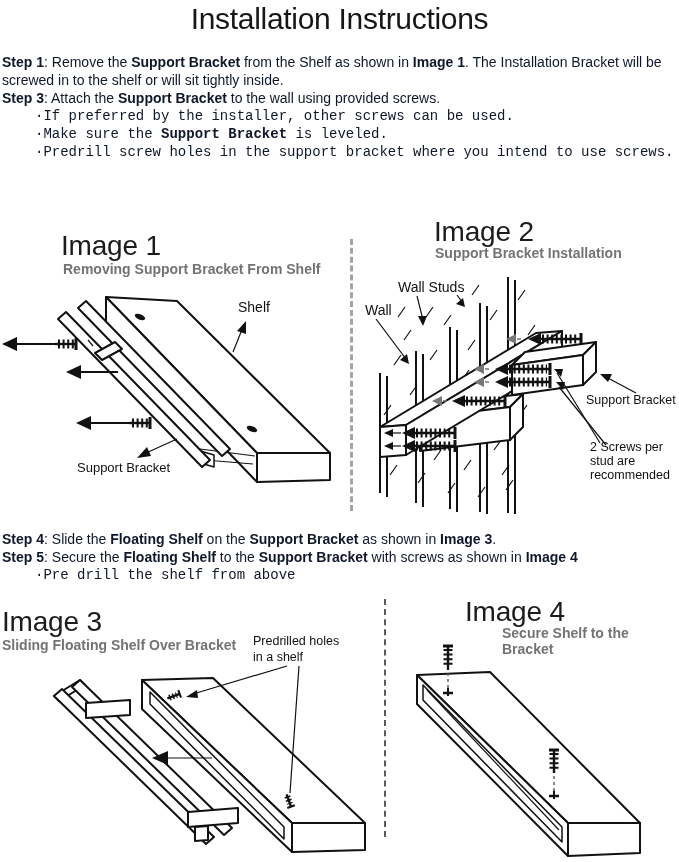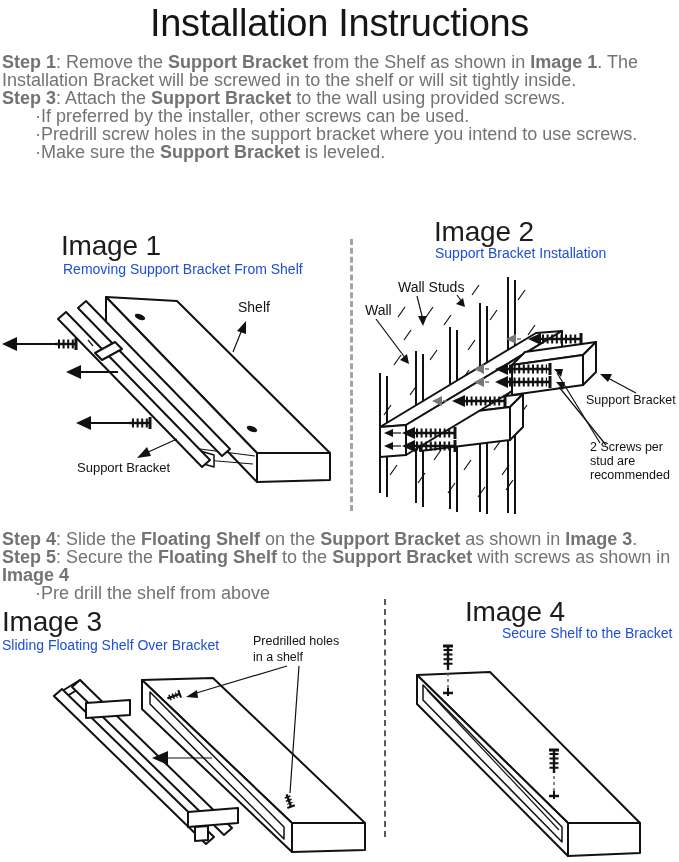--- a/index.html
+++ b/index.html
@@ -1,25 +1,25 @@
 <!DOCTYPE html>
 <html><head>
 <meta charset="utf-8">
 <style>
   html,body{margin:0;padding:0;background:#fff;}
   .page{position:relative;width:679px;height:862px;background:#fff;overflow:hidden;
         font-family:"Liberation Sans",sans-serif;color:#111;}
   .title{position:absolute;top:2px;left:0;right:0;text-align:center;
-         font-size:38px;font-weight:400;color:#161616;letter-spacing:-0.3px;}
-  .steps{position:absolute;left:2px;width:676px;font-size:18px;line-height:18px;color:#737373;}
+         font-size:30px;font-weight:400;color:#161616;letter-spacing:-0.3px;}
+  .steps{position:absolute;left:2px;width:676px;font-size:14px;line-height:18px;color:#0f172a;}
   .steps p{margin:0;}
-  .steps p.bullet{text-indent:33px;}
+  .steps p.bullet{text-indent:33px;font-family:Liberation Mono, monospace;}
   .steps b{font-weight:700;}
   .img-heading{position:absolute;font-size:28px;font-weight:400;color:#1c1c1c;letter-spacing:-0.2px;}
-  .img-subtitle{position:absolute;font-size:14px;font-weight:400;color:#1d4ed8;}
+  .img-subtitle{position:absolute;font-size:14px;font-weight:700;color:#737373;}
   .divider{position:absolute;width:0;}
   #divider1{left:350px;top:239px;height:272px;border-left:3px dashed #a3a3a3;}
   #divider2{left:384px;top:599px;height:238px;border-left:2px dashed #5a5a5a;}
   svg{position:absolute;overflow:visible;}
   .shape{fill:#fff;stroke:#111;stroke-width:2;stroke-linejoin:round;}
   .shapethin{fill:#fff;stroke:#111;stroke-width:1.5;stroke-linejoin:round;}
   .ln{stroke:#111;stroke-width:2;fill:none;stroke-linecap:butt;}
   .thin{stroke:#111;stroke-width:1.2;fill:none;}
   .arrow{fill:#111;stroke:none;}
   .garrow{fill:#777;stroke:none;}
@@ -37,22 +37,22 @@
 <body>
 
 <div class="page">
 
   <div class="title">Installation Instructions</div>
 
   <div class="steps" style="top:53px;">
     <p><b>Step 1</b><span>: Remove the </span><b>Support Bracket</b><span> from the Shelf as shown in </span><b>Image 1</b><span>. The Installation Bracket will be screwed in to the shelf or will sit tightly inside.</span></p>
     <p><b>Step 3</b><span>: Attach the </span><b>Support Bracket</b><span> to the wall using provided screws.</span></p>
     <p class="bullet"><span>·If preferred by the installer, other screws can be used.</span></p>
+    <p class="bullet"><span>·Make sure the </span><b>Support Bracket</b><span> is leveled.</span></p>
     <p class="bullet"><span>·Predrill screw holes in the support bracket where you intend to use screws.</span></p>
-    <p class="bullet"><span>·Make sure the </span><b>Support Bracket</b><span> is leveled.</span></p>
   </div>
 
   <div class="img-heading" style="left:61px;top:230px;">Image 1</div>
   <div class="img-subtitle" style="left:63px;top:261px;text-align:center;">Removing Support Bracket From Shelf</div>
 
   <svg style="left:0;top:288px;" width="350" height="232" viewBox="0 0 350 232">
     <g>
       <polygon class="shape" points="106,9 177,13 330,165 257,165"></polygon>
       <polygon class="shape" points="257,165 330,165 330,192 257,194"></polygon>
       <polygon class="shape" points="106,9 257,165 257,194 106,37"></polygon>

